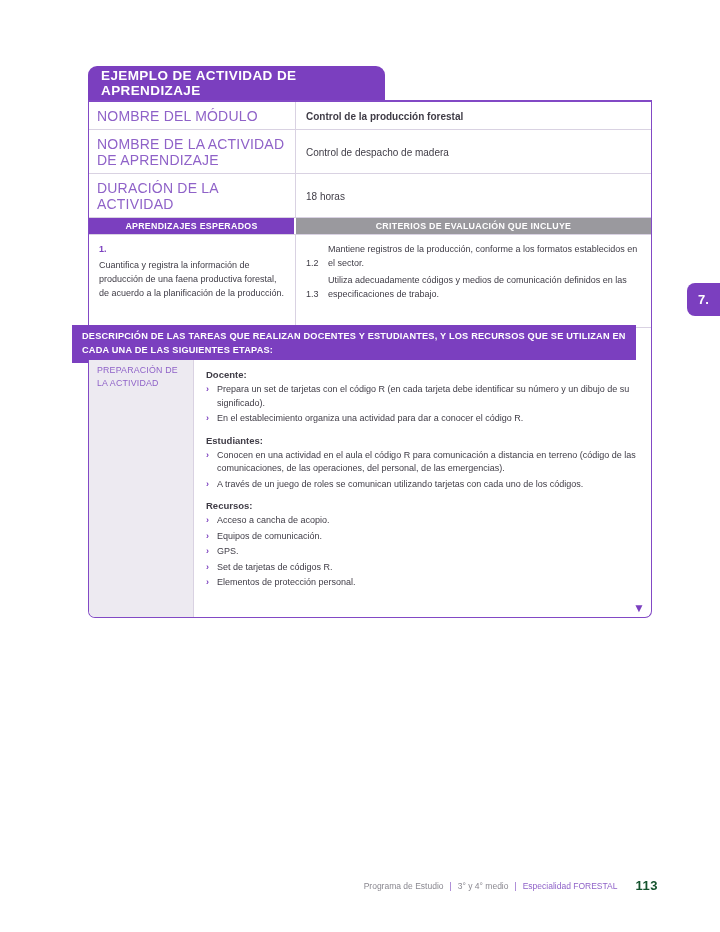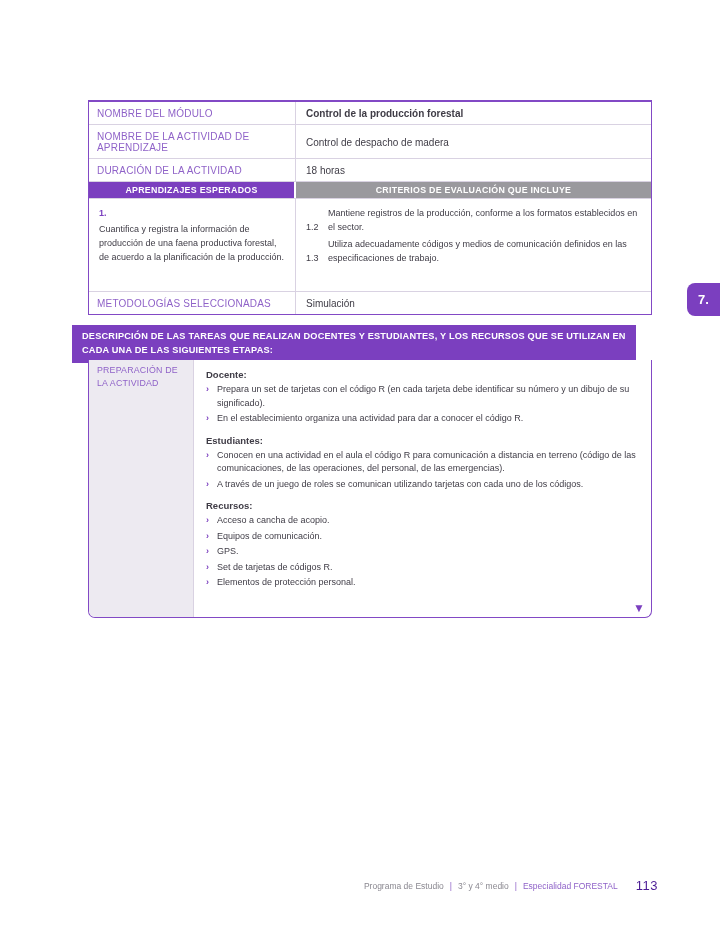--- a/index.html
+++ b/index.html
@@ -17,21 +17,21 @@
 
   
   .info-table{
     position:absolute; left:88px; top:100px; width:564px;
     border:1px solid #8249c5; border-top-width:2px; background:#ffffff;
   }
   .trow{ display:flex; border-bottom:1px solid #d9d2e2; }
   .trow:last-child{ border-bottom:none; }
   .tlabel{
     width:207px; flex:0 0 207px; padding:6px 8px 5px 8px;
-    color:#8f62c8; font-size:10px; letter-spacing:.2px;
+    color:#8f62c8; font-size:14px; letter-spacing:.2px;
     border-right:1px solid #d9d2e2; display:flex; align-items:center;
   }
   .tvalue{ flex:1; padding:6px 10px 5px 10px; font-size:10px; display:flex; align-items:center; }
   .tvalue.bold{ font-weight:bold; }
 
   .head-row{ display:flex; border-bottom:1px solid #d9d2e2; }
   .head-cell{
     height:16px; display:flex; align-items:center; justify-content:center;
     color:#ffffff; font-weight:bold; font-size:8.8px; letter-spacing:.3px; text-align:center;
   }
@@ -85,27 +85,28 @@
     display:flex; align-items:center; justify-content:center;
   }
 
   
   .footer{
     position:absolute; top:878px; right:62px;
     display:flex; align-items:center; font-size:8.5px; color:#8a8890; white-space:nowrap;
   }
   .footer .sep{ color:#8f62c8; margin:0 6px; }
   .footer .specialty{ color:#8f62c8; }
-  .footer .pagenum{ color:#4c1d95; font-size:13px; margin-left:18px; letter-spacing:.5px; }
+  .footer .pagenum{ color:#14532d; font-size:13px; margin-left:18px; letter-spacing:.5px;font-weight:bold; }
 </style>
 </head>
 <body>
 
 <div class="page">
 
+  <div class="title-box">EJEMPLO DE ACTIVIDAD DE APRENDIZAJE</div>
 
   <div class="info-table">
 
     <div class="trow">
       <div class="tlabel">NOMBRE DEL MÓDULO</div>
       <div class="tvalue bold">Control de la producción forestal</div>
     </div>
     <div class="trow">
       <div class="tlabel">NOMBRE DE LA ACTIVIDAD DE APRENDIZAJE</div>
       <div class="tvalue">Control de despacho de madera</div>

